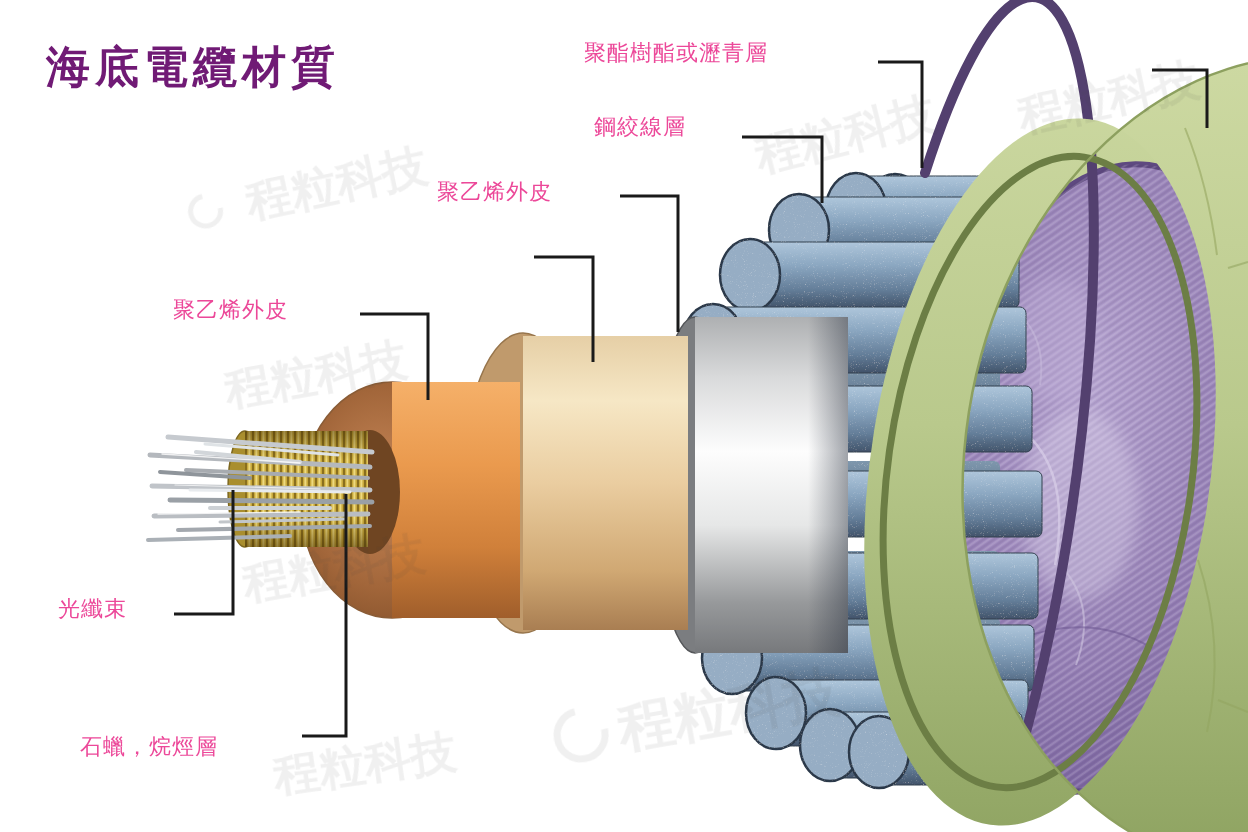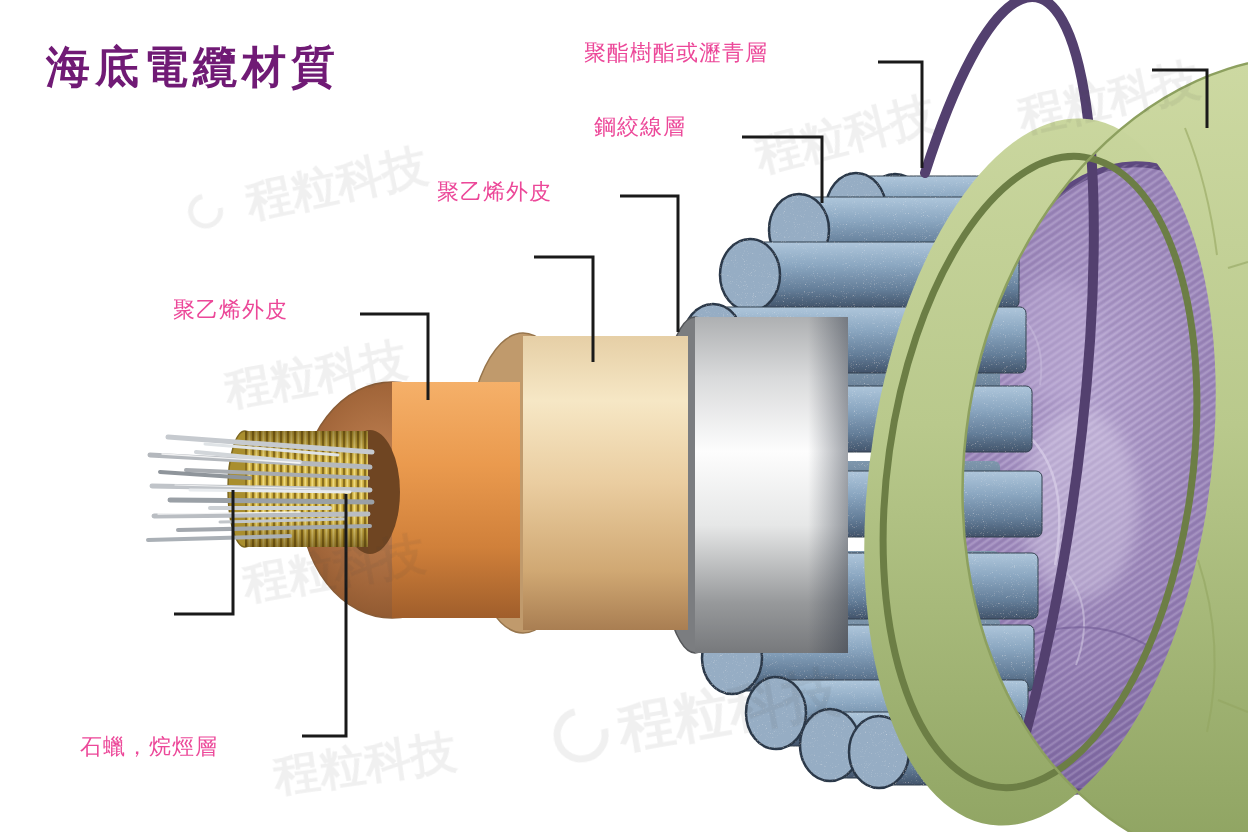--- a/index.html
+++ b/index.html
@@ -274,14 +274,15 @@
       </g>
     </g>
   </svg>
 
   <div class="page-title">海底電纜材質</div>
 
   <div class="layer-label lbl-1">聚酯樹酯或瀝青層</div>
   <div class="layer-label lbl-3">鋼絞線層</div>
   <div class="layer-label lbl-4">聚乙烯外皮</div>
   <div class="layer-label lbl-6">聚乙烯外皮</div>
+  <div class="layer-label lbl-7">光纖束</div>
   <div class="layer-label lbl-8">石蠟，烷烴層</div>
 </div>
 
 </body></html>

